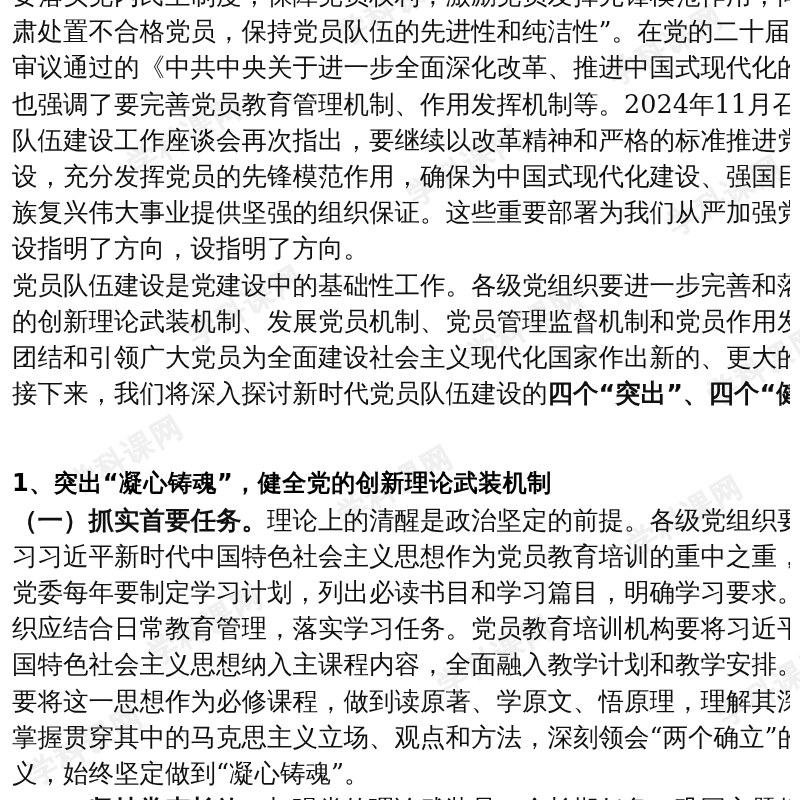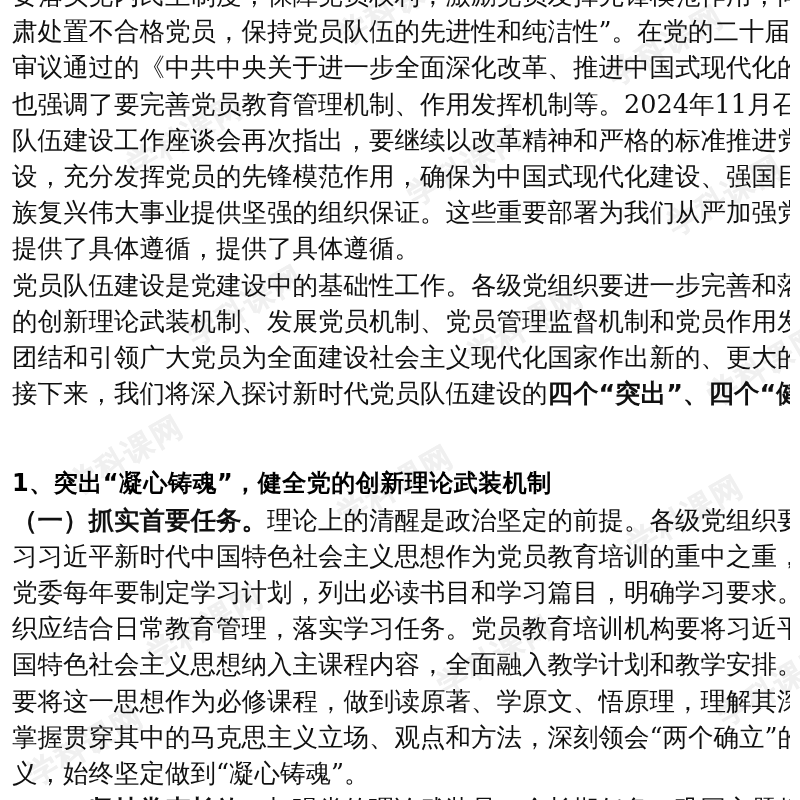--- a/index.html
+++ b/index.html
@@ -355,21 +355,21 @@
         <span>为</span>
         <span>我</span>
         <span>们</span>
         <span>从</span>
         <span>严</span>
         <span>加</span>
         <span>强</span>
         <span>党</span>
       </div>
     <div class="line last">
-      <span>提供了具体遵循，提供了具体遵循。</span>
+      <span>设指明了方向，设指明了方向。</span>
     </div>
 
     <div class="line j">
         <span class="ind"></span>
         <span>党</span>
         <span>员</span>
         <span>队</span>
         <span>伍</span>
         <span>建</span>
         <span>设</span>

